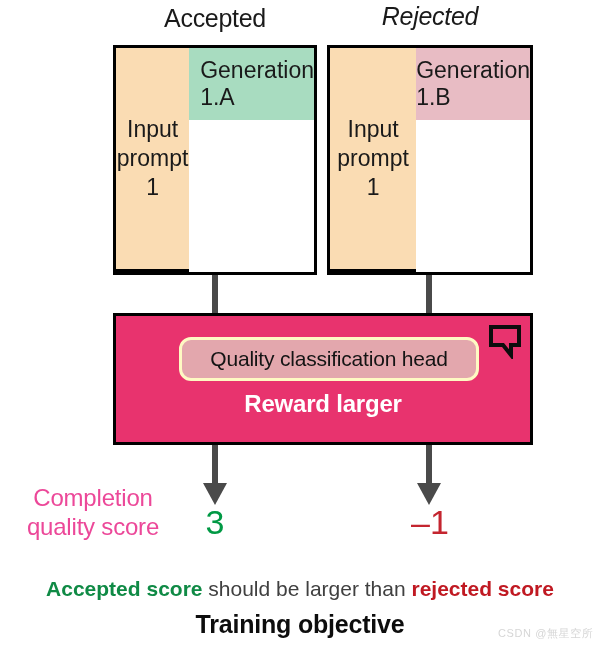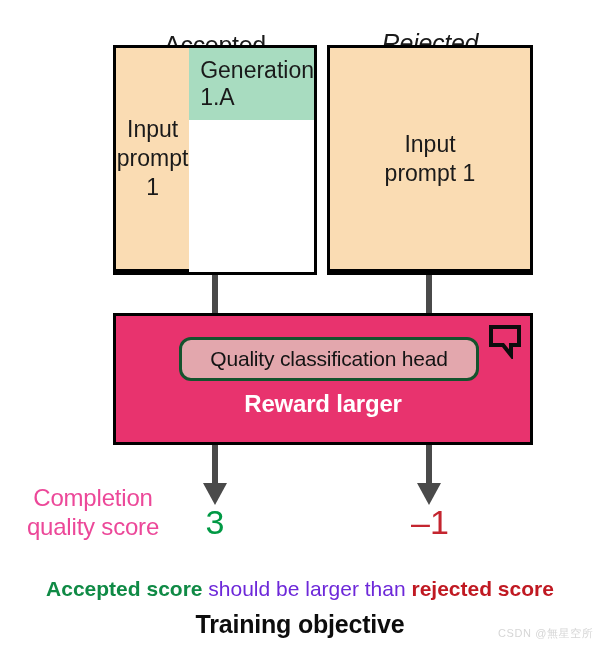--- a/index.html
+++ b/index.html
@@ -27,21 +27,20 @@
   
   .col-heading {
     position: absolute;
     text-align: center;
     font-size: 25px;
     font-weight: 400;
     letter-spacing: -0.3px;
     color: #1a1a1a;
     line-height: 1;
     font-family: "Liberation Sans", sans-serif;
-    margin-top: 27px;
   }
   #heading-accepted { left: 113px; top: 6px; width: 204px; }
   #heading-rejected { left: 327px; top: 4px; width: 206px; font-style: italic; }
 
   
   .sample-card {
     position: absolute;
     border: 3px solid #000000;
     box-sizing: border-box;
     display: flex;
@@ -98,21 +97,21 @@
     border: 3px solid #000000;
     box-sizing: border-box;
   }
   #quality-head {
     position: absolute;
     left: 63px;
     top: 21px;
     width: 300px;
     height: 44px;
     background: #e3a7ad;
-    border: 3px solid #14532d;
+    border: 3px solid #fef9c3;
     border-radius: 12px;
     box-sizing: border-box;
     display: flex;
     align-items: center;
     justify-content: center;
     font-size: 21px;
     color: #141414;
     letter-spacing: -0.2px;
   }
   #reward-model-label {
@@ -175,21 +174,21 @@
     position: absolute;
     left: 0;
     right: 0;
     top: 578px;
     text-align: center;
     font-size: 21px;
     line-height: 1;
     white-space: nowrap;
   }
   #objective-line .accepted-part { color: #0f8a45; font-weight: 700; }
-  #objective-line .middle-part   { color: #6d28d9; font-weight: 400; text-align: right; }
+  #objective-line .middle-part   { color: #404040; font-weight: 400; text-align: right; }
   #objective-line .rejected-part { color: #c01922; font-weight: 700; }
 
   #training-objective-title {
     position: absolute;
     left: 0;
     right: 0;
     top: 612px;
     text-align: center;
     font-size: 25px;
     font-weight: 700;
@@ -226,20 +225,21 @@
     <div class="generation-box gen-accepted">Generation 1.A</div>
   </div>
 
   <div class="sample-card" id="card-rejected">
     <div class="prompt-box">
       <div>
         <span>Input</span>
         <span>prompt 1</span>
       </div>
     </div>
+    <div class="generation-box gen-rejected">Generation 1.B</div>
   </div>
 
   <div class="connector" id="connector-accepted"></div>
   <div class="connector" id="connector-rejected"></div>
 
   <div id="reward-model">
     <div id="quality-head">Quality classification head</div>
     <div id="reward-model-label">Reward larger</div>
     <svg id="speech-bubble-icon" viewBox="0 0 32 34">
       <path d="M2 2 H30 V20 H22 L22 30 L14 20 H2 Z" fill="none" stroke="#0d0d0d" stroke-width="4" stroke-linejoin="miter"></path>

